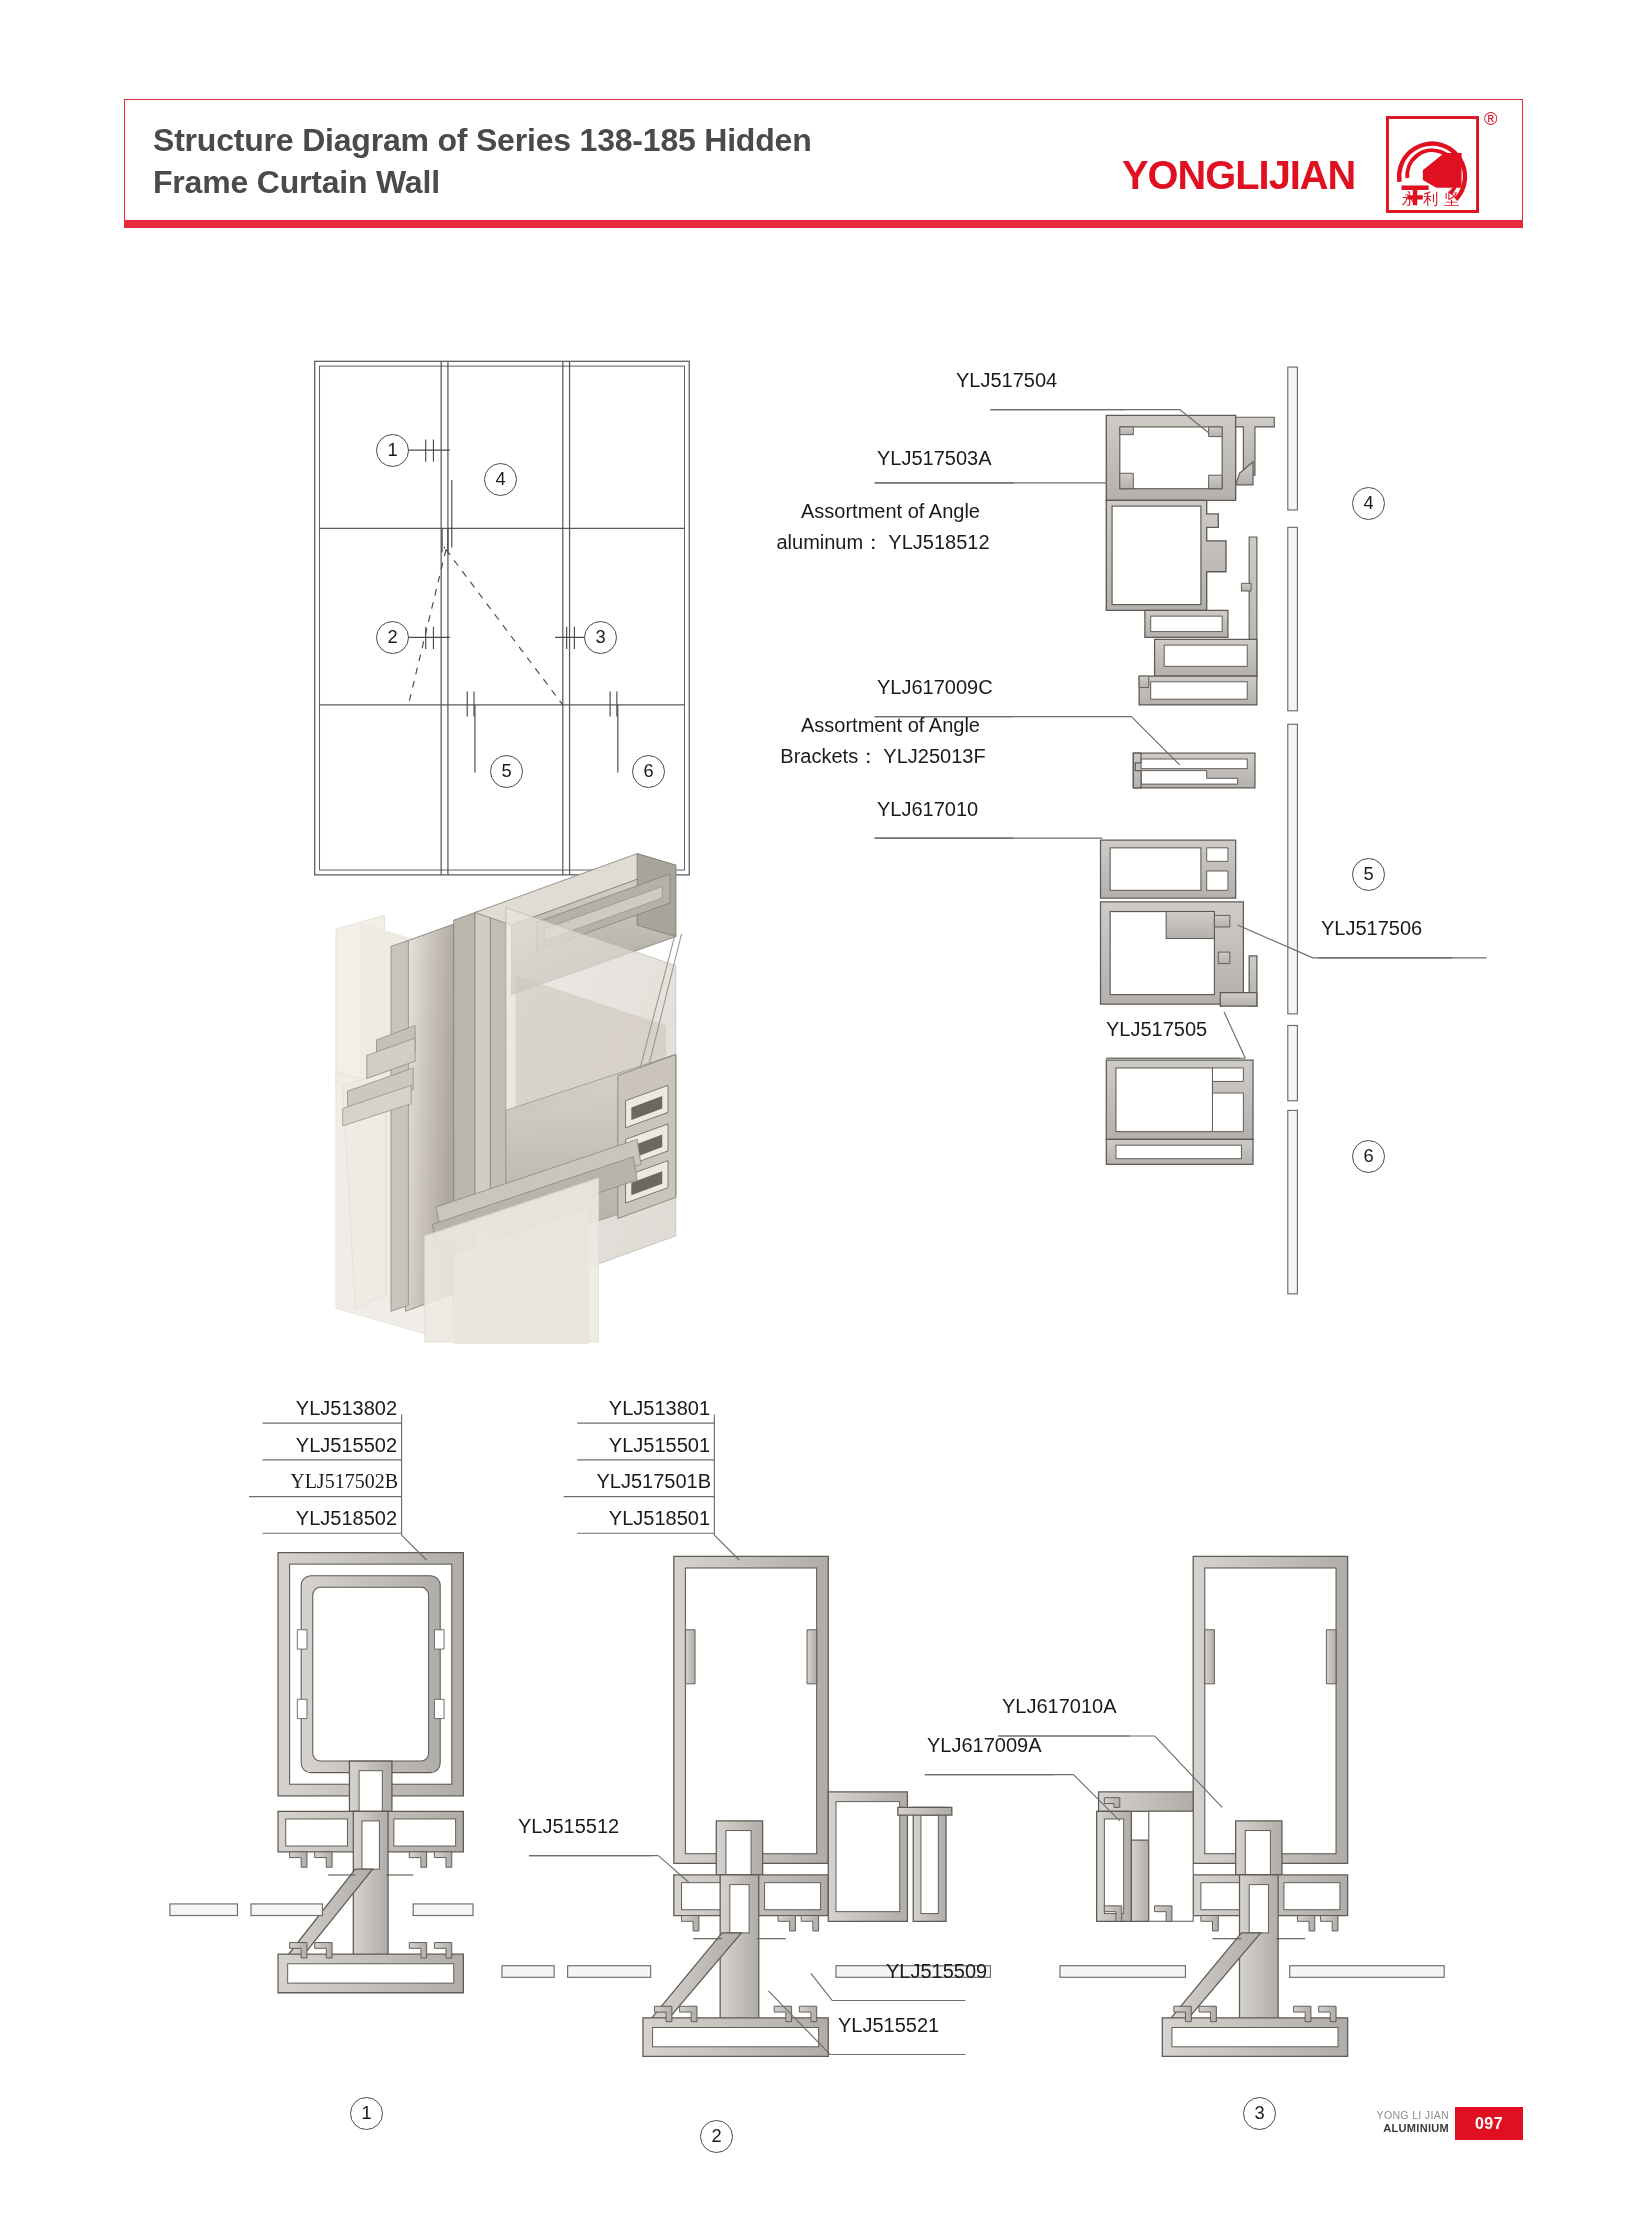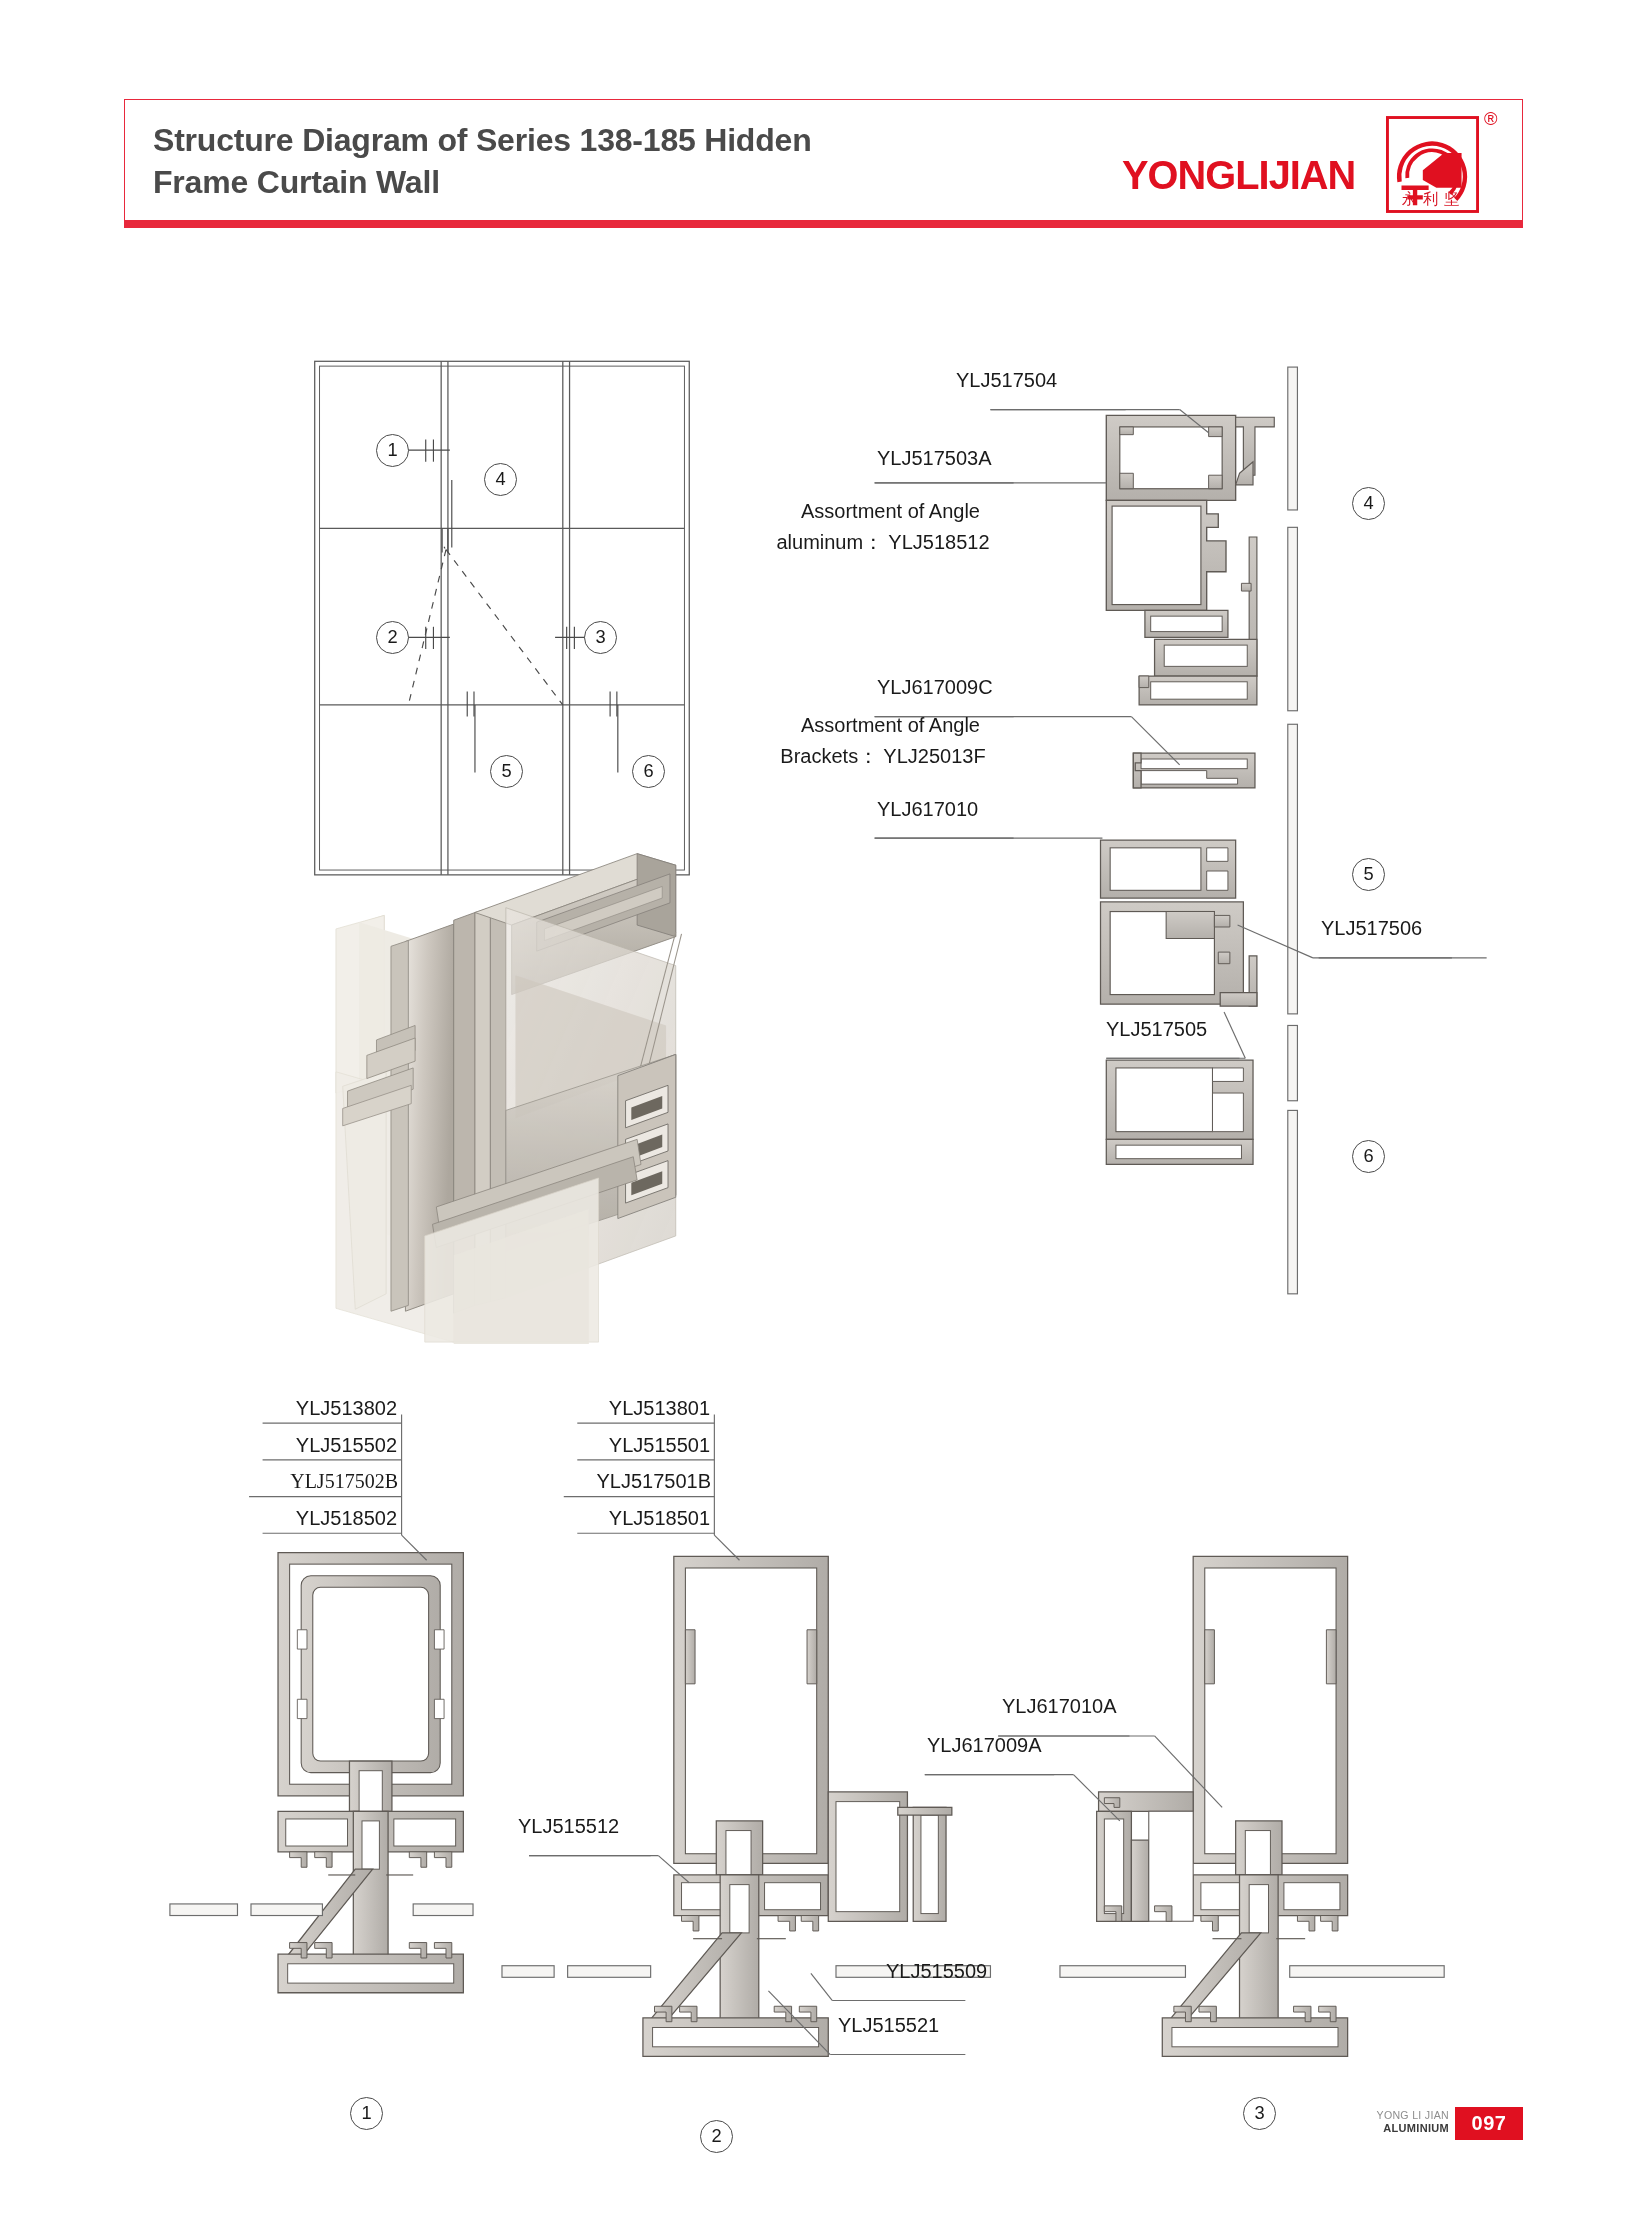--- a/index.html
+++ b/index.html
@@ -112,21 +112,21 @@
     line-height: 1.25;
   }
   .footer-page {
     position: absolute;
     left: 97px;
     top: -1.9px;
     width: 68px;
     height: 33px;
     background: #e01020;
     color: #ffffff;
-    font-size: 20px;
+    font-size: 16px;
     font-weight: bold;
     text-align: center;
     line-height: 33px;
     letter-spacing: 0.5px;
   }
 
   
   .svg-layer {
     position: absolute;
     left: 0;

